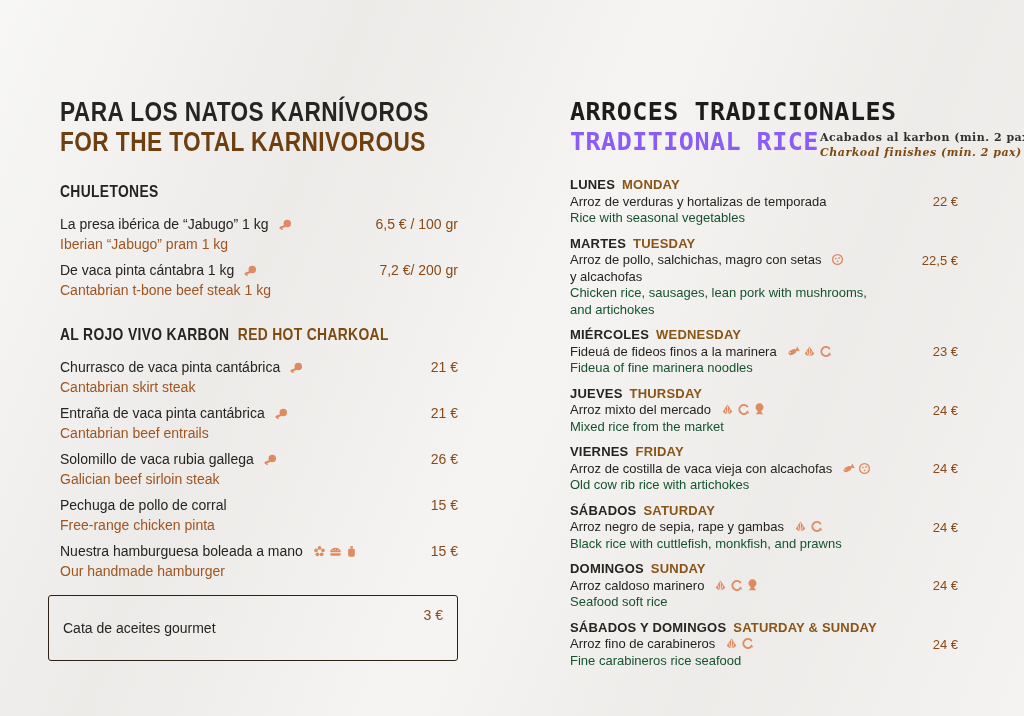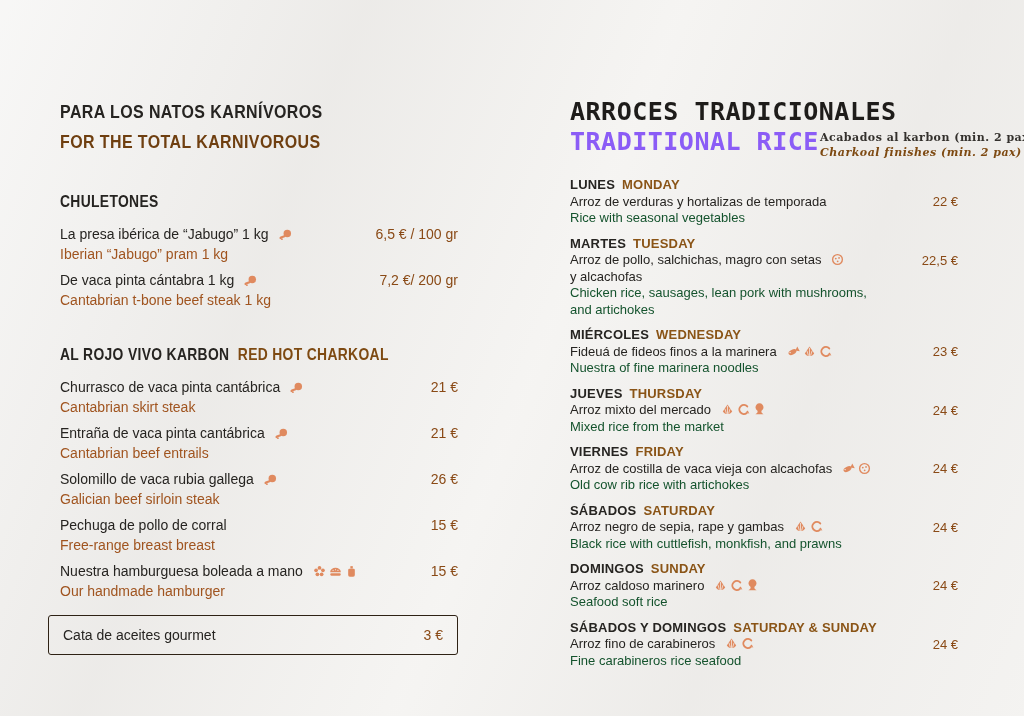--- a/index.html
+++ b/index.html
@@ -13,35 +13,35 @@
       #efeeec;
   }
   .page{position:relative;width:1024px;height:716px}
 
   
   .col-left{position:absolute;left:60px;top:97px;width:398px}
   .col-right{position:absolute;left:570px;top:97px;width:392px}
 
   .cond{display:inline-block;transform:scaleX(.84);transform-origin:0 50%;white-space:nowrap}
 
-  .title-l{font-weight:700;font-size:19px;line-height:30px;letter-spacing:.5px}
+  .title-l{font-weight:700;font-size:27px;line-height:30px;letter-spacing:.5px}
   .title-l .es{color:#262421}
   .title-l .en{color:#6f3f10}
 
-  .sec-head{margin-top:35px;margin-bottom:13px;font-weight:700;font-size:16.5px;letter-spacing:.4px;white-space:nowrap}
+  .sec-head{margin-top:25px;margin-bottom:13px;font-weight:700;font-size:16.5px;letter-spacing:.4px;white-space:nowrap}
   .sec-head .es{color:#262421}
   .sec-head .en{color:#7e4a12;margin-left:10px}
 
   .row-l{position:relative;width:398px;margin-bottom:6px;font-size:14px;line-height:20px}
   .row-l .text{width:300px}
   .row-l .price{position:absolute;right:0;top:0;color:#8a4a16;white-space:nowrap}
   .row-l .sub{color:#a0541f}
 
   .box{position:relative;margin-left:-12px;margin-top:14px;width:380px;
-       border:1.6px solid #2e2215;border-radius:3px;padding:9px 14px;font-size:14px;line-height:20px}
+       border:1.6px solid #2e2215;border-radius:3px;padding:22px 14px;font-size:14px;line-height:20px}
   .box .sub{color:#a0541f}
   .box .price{position:absolute;right:14px;top:9px;color:#8a4a16}
 
   
   .title-r{font-family:"DejaVu Sans Mono",monospace;font-weight:700;font-size:25px;line-height:30px;letter-spacing:.5px;position:relative}
   .title-r .es{color:#1e1c1a}
   .title-r .en{color:#8b5cf6}
   .note{position:absolute;left:250px;top:33px;font-family:"DejaVu Serif",serif;font-size:11px;line-height:15px;white-space:nowrap}
   .note .n1{color:#33302c}
   .note .n2{color:#7e4a12;font-style:italic}
@@ -142,21 +142,21 @@
                         <circle cx="3.6" cy="13.8" r="1.1"></circle>
                       </g>
                     </svg></span></span></div>
               <div class="sub">Galician beef sirloin steak</div>
             </div>
             <div class="price">26 €</div>
           </div>
           <div class="row-l">
             <div class="text">
               <div class="nm"><span>Pechuga de pollo de corral</span></div>
-              <div class="sub">Free-range breast breast</div>
+              <div class="sub">Free-range chicken pinta</div>
             </div>
             <div class="price">15 €</div>
           </div>
           <div class="row-l">
             <div class="text">
               <div class="nm"><span>Nuestra hamburguesa boleada a mano</span><span class="icons"><span class="ico"><svg viewBox="0 0 16 16" width="13" height="13">
                       <g fill="#e08a5f">
                         <circle cx="8" cy="3.6" r="2.3"></circle>
                         <circle cx="3.8" cy="6.6" r="2.3"></circle>
                         <circle cx="12.2" cy="6.6" r="2.3"></circle>
@@ -236,21 +236,21 @@
                       <path d="M10.6 8l4.4-3.2v6.4z" fill="#e08a5f"></path>
                       <circle cx="3.7" cy="7.2" r=".8" fill="#f3f1ee"></circle>
                     </g>
                   </svg></span><span class="ico"><svg viewBox="0 0 16 16" width="13" height="13">
                     <path d="M8 1.8l5.8 8.7a6.9 6.9 0 0 1-11.6 0z" fill="#e08a5f"></path>
                     <path d="M8 3.5v10M4.8 7l1.9 6.2M11.2 7l-1.9 6.2" stroke="#f3f1ee" stroke-width=".9" fill="none"></path>
                   </svg></span><span class="ico"><svg viewBox="0 0 16 16" width="13" height="13">
                     <path d="M12.6 4.2a5.6 5.6 0 1 0-.6 8.2" fill="none" stroke="#e08a5f" stroke-width="2.4" stroke-linecap="round"></path>
                     <path d="M11 11l4.2 2.3-1.9-4.2z" fill="#e08a5f"></path>
                   </svg></span></span></div>
-            <div class="sub">Nuestra of fine marinera noodles</div>
+            <div class="sub">Fideua of fine marinera noodles</div>
           </div>
           <div class="price">23 €</div>
         </div>
         <div class="day">
           <div class="dhead"><span class="es">JUEVES</span><span class="en">THURSDAY</span></div>
           <div class="text">
             <div class="nm"><span>Arroz mixto del mercado</span><span class="icons"><span class="ico"><svg viewBox="0 0 16 16" width="13" height="13">
                     <path d="M8 1.8l5.8 8.7a6.9 6.9 0 0 1-11.6 0z" fill="#e08a5f"></path>
                     <path d="M8 3.5v10M4.8 7l1.9 6.2M11.2 7l-1.9 6.2" stroke="#f3f1ee" stroke-width=".9" fill="none"></path>
                   </svg></span><span class="ico"><svg viewBox="0 0 16 16" width="13" height="13">

